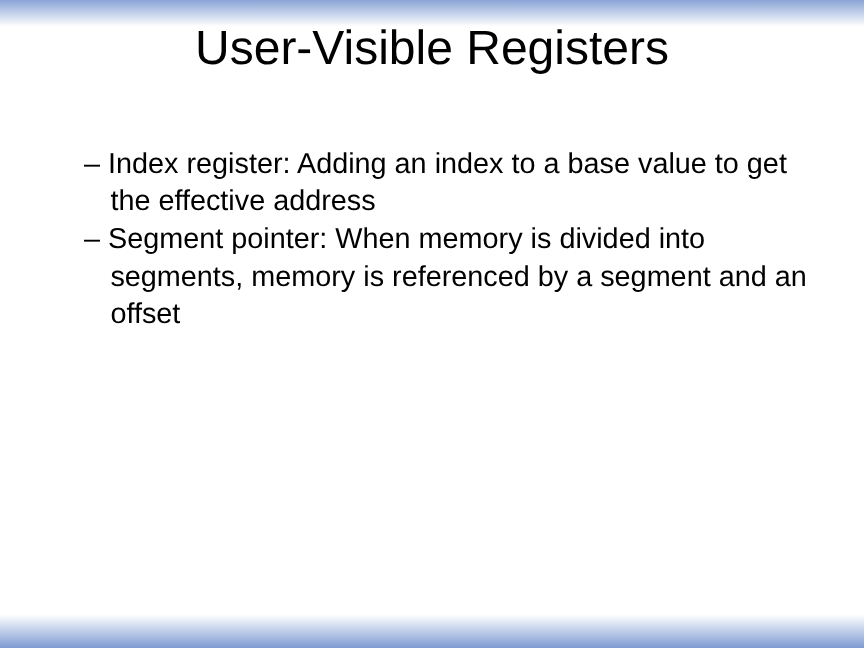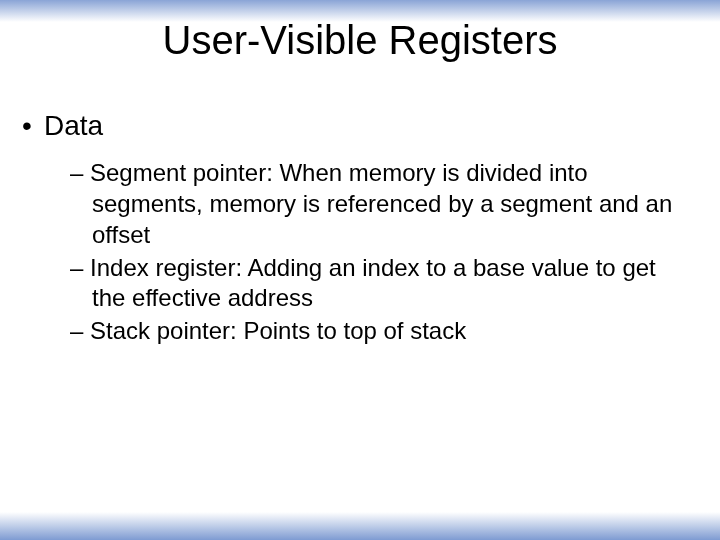--- a/index.html
+++ b/index.html
@@ -73,21 +73,19 @@
 </head>
 <body>
 
 <div class="gradient-top"></div>
 <div class="gradient-bottom"></div>
 
 <div class="slide">
   <h1 class="title">User-Visible Registers</h1>
 
   <div class="content">
-    <div class="l1">Data</div>
 
     <div class="l2-group">
+      <div class="l2">– Index register: Adding an index to a base value to get the effective address</div>
       <div class="l2">– Segment pointer: When memory is divided into segments, memory is referenced by a segment and an offset</div>
-      <div class="l2">– Index register: Adding an index to a base value to get the effective address</div>
-      <div class="l2">– Stack pointer: Points to top of stack</div>
     </div>
   </div>
 </div>
 
 </body></html>

